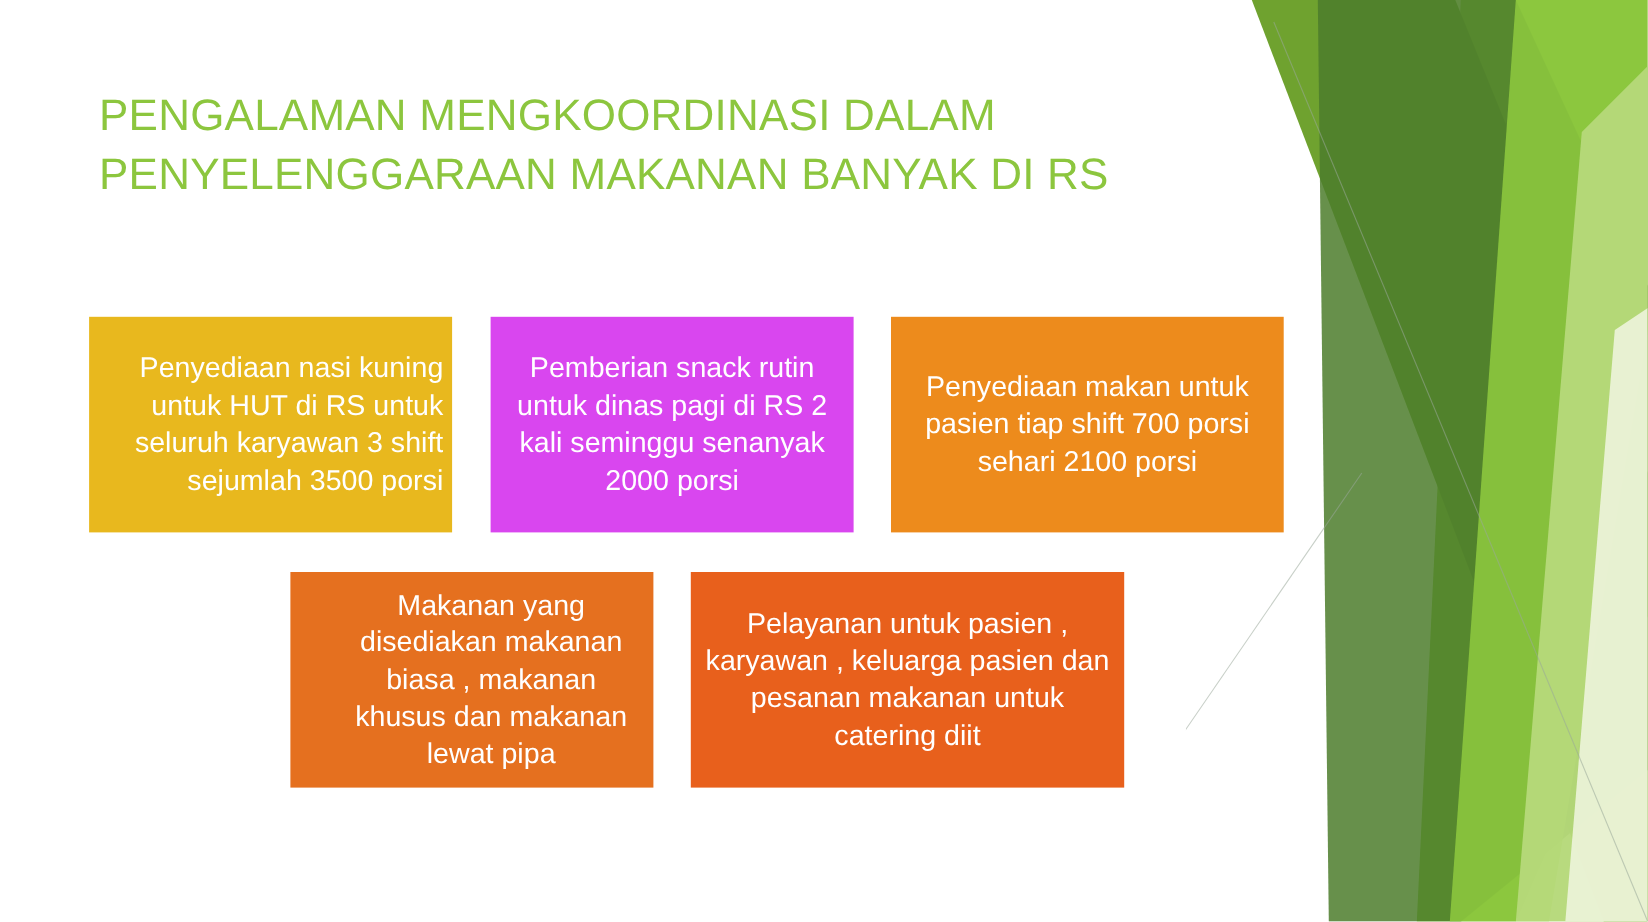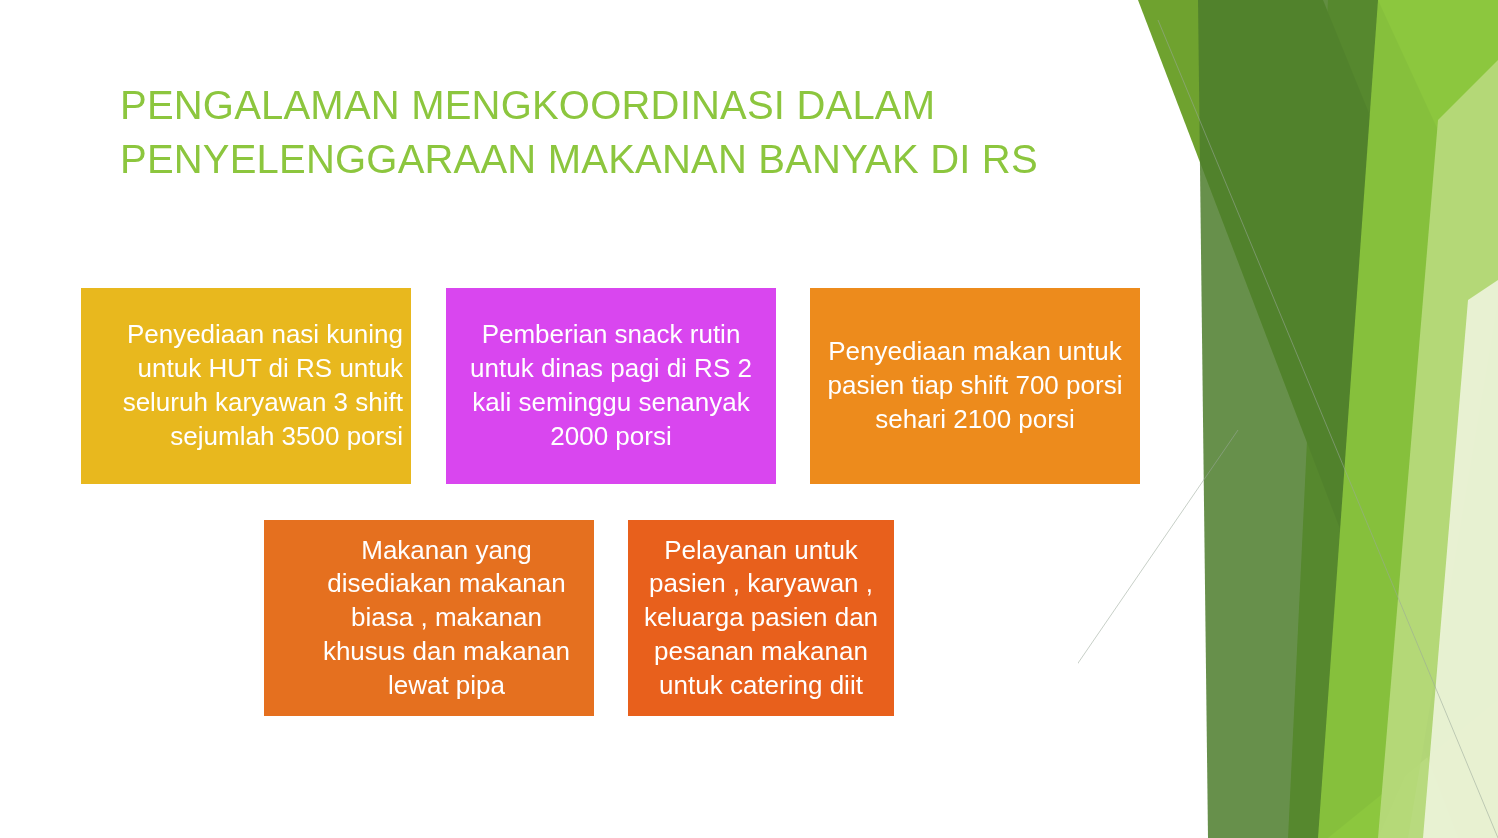--- a/index.html
+++ b/index.html
@@ -34,44 +34,43 @@
     position: absolute;
     left: 90px;
     top: 78px;
     width: 1010px;
     color: #8CC63E;
     font-size: 40px;
     line-height: 1.35;
     font-weight: 400;
     letter-spacing: 0.2px;
     font-family: "Liberation Sans", sans-serif;
-    margin-left: 30px;
   }
 
   
   .box {
     position: absolute;
     box-sizing: border-box;
     color: #ffffff;
     display: flex;
     align-items: center;
     justify-content: center;
     text-align: center;
     font-size: 26px;
     line-height: 1.3;
     padding: 6px 8px;
     font-family: "Liberation Sans", sans-serif;
   }
   .box span { display: block; width: 100%; }
 
   #box0 { left: 81px;  top: 288px; width: 330px; height: 196px; text-align: right; }
   #box1 { left: 446px; top: 288px; width: 330px; height: 196px; }
-  #box2 { left: 810px; top: 288px; width: 330px; height: 196px; }
+  #box2 { left: 810px; top: 288px; width: 357px; height: 196px; }
   #box3 { left: 264px; top: 520px; width: 330px; height: 196px; padding-left: 43px; }
-  #box4 { left: 628px; top: 520px; width: 266px; height: 196px; }
+  #box4 { left: 628px; top: 520px; width: 394px; height: 196px; }
 </style>
 </head>
 <body>
 
 <div class="slide">
 
   <div class="deco">
     <svg width="420" height="838" viewBox="0 0 420 838" xmlns="http://www.w3.org/2000/svg">
       <polygon points="170,0 420,0 420,838 330,838" fill="#D9E9B8"></polygon>
       <polygon points="250,0 420,0 420,560 300,838 210,838" fill="#8CC63E"></polygon>

